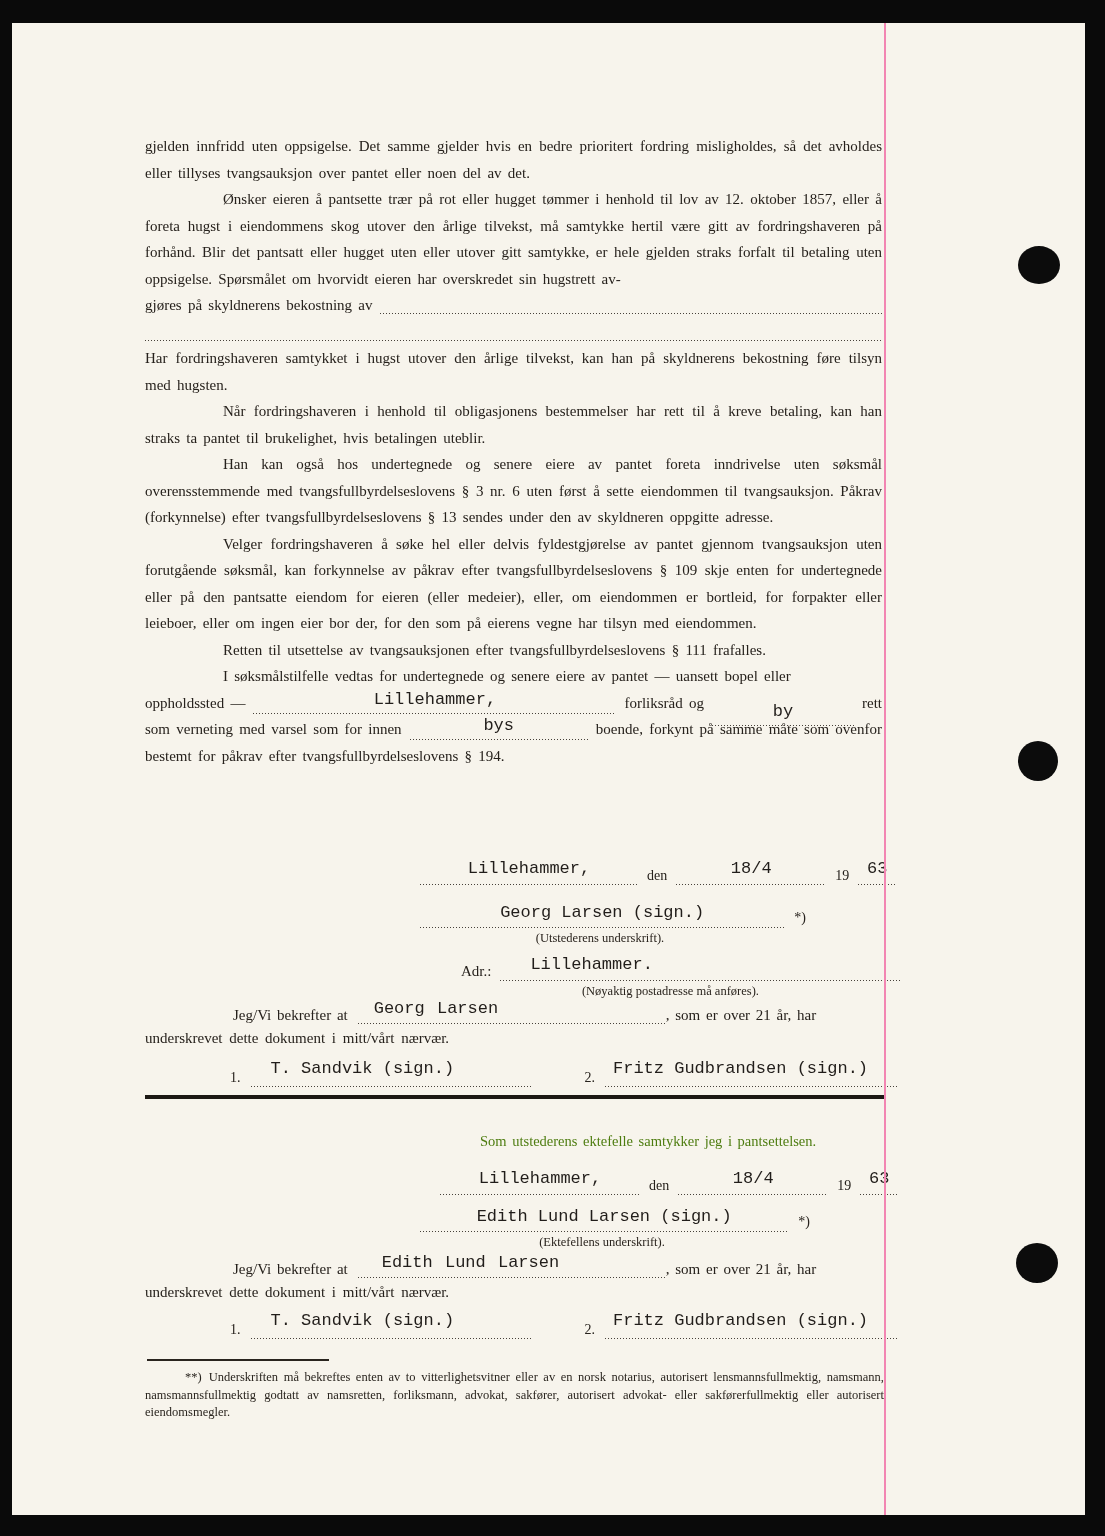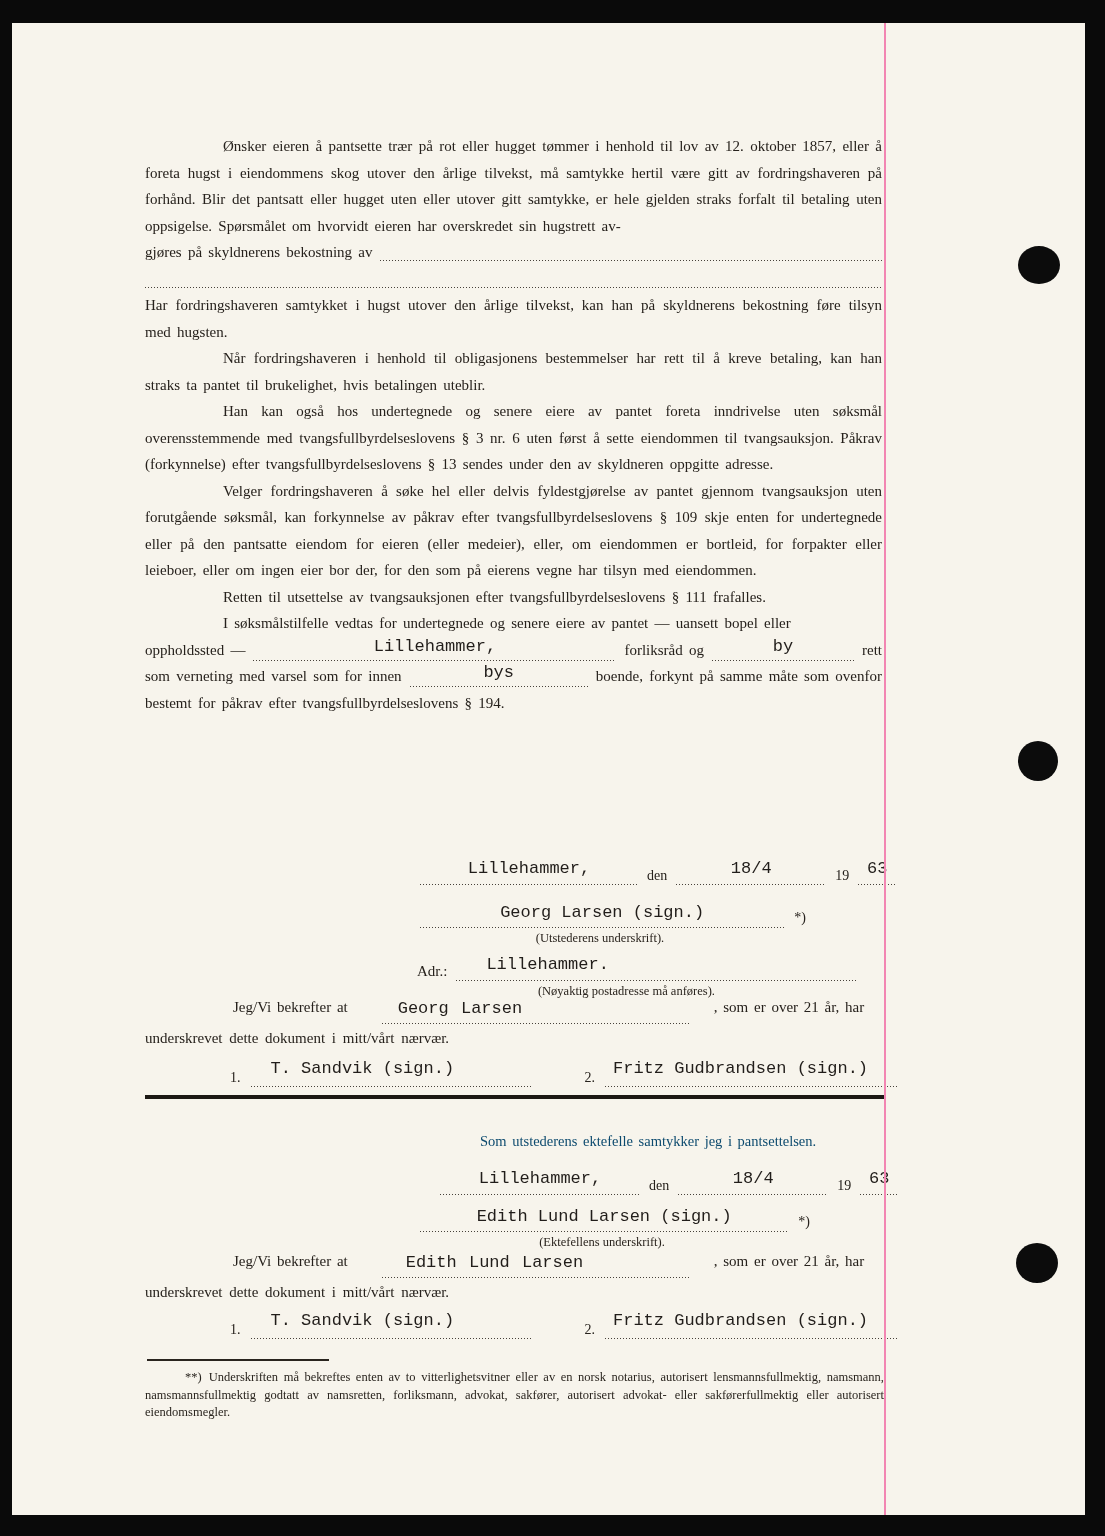--- a/index.html
+++ b/index.html
@@ -47,46 +47,47 @@
 
   .abs{position:absolute;color:#26211c;}
   .date-row{display:flex;align-items:flex-end;font-size:14px;}
   .date-row .lbl{padding:0 9px 1px 9px;}
   .caption{font-size:12.5px;text-align:center;margin-top:3px;color:#2a241e;}
   .star{font-size:14px;padding-left:10px;padding-bottom:2px;}
 
   .sig-wrap{display:flex;align-items:flex-end;}
   .sig-blank{height:25px;}
 
-  .confirm-row{display:flex;font-size:15px;word-spacing:2px;gap:24px;}
+  .confirm-row{display:flex;align-items:flex-end;font-size:15px;word-spacing:2px;}
   .confirm-line2{font-size:15px;word-spacing:3px;margin-top:6px;}
 
   .wit-row{display:flex;align-items:flex-end;font-size:14px;}
   .wit-num{padding:0 10px 1px 0;}
   .wit-gap{width:52px;}
 
   .divider{position:absolute;left:133px;top:1072px;width:740px;height:4px;background:#1c1814;}
 
   .spouse-note{position:absolute;left:135px;top:1106px;font-size:14.5px;line-height:21.5px;color:#26211c;}
-  .consent{position:absolute;left:468px;top:1110px;font-size:14.5px;white-space:nowrap;word-spacing:2px;color:#0c4a6e;}
+  .consent{position:absolute;left:468px;top:1110px;font-size:14.5px;white-space:nowrap;word-spacing:2px;color:#4d7c0f;}
 
   .fn-rule{position:absolute;left:135px;top:1336px;width:182px;height:2px;background:#29241e;}
   .footnote{
     position:absolute;left:133px;top:1346px;width:739px;
     font-size:12.5px;line-height:17.5px;text-align:justify;word-spacing:1.5px;
     color:#29241e;text-indent:40px;
   }
   .fn-marker{padding-right:7px;}
 </style>
 </head>
 <body>
 
 <div class="page">
 
   <div class="body-text">
+    <p>gjelden innfridd uten oppsigelse. Det samme gjelder hvis en bedre prioritert fordring misligholdes, så det avholdes eller tillyses tvangsauksjon over pantet eller noen del av det.</p>
     <p class="ind">Ønsker eieren å pantsette trær på rot eller hugget tømmer i henhold til lov av 12. oktober 1857, eller å foreta hugst i eiendommens skog utover den årlige tilvekst, må samtykke hertil være gitt av fordringshaveren på forhånd. Blir det pantsatt eller hugget uten eller utover gitt samtykke, er hele gjelden straks forfalt til betaling uten oppsigelse. Spørsmålet om hvorvidt eieren har overskredet sin hugstrett av-</p>
     <div class="fill-row">
       <span class="lbl">gjøres på skyldnerens bekostning av</span>
       <span class="blank grow" style="margin-left:8px;height:22px;"></span>
     </div>
     <div class="fill-row">
       <span class="blank grow" style="height:22px;"></span>
     </div>
     <p>Har fordringshaveren samtykket i hugst utover den årlige tilvekst, kan han på skyldnerens bekostning føre tilsyn med hugsten.</p>
     <p class="ind">Når fordringshaveren i henhold til obligasjonens bestemmelser har rett til å kreve betaling, kan han straks ta pantet til brukelighet, hvis betalingen uteblir.</p>
@@ -94,21 +95,21 @@
     <p class="ind">Velger fordringshaveren å søke hel eller delvis fyldestgjørelse av pantet gjennom tvangsauksjon uten forutgående søksmål, kan forkynnelse av påkrav efter tvangsfullbyrdelseslovens § 109 skje enten for undertegnede eller på den pantsatte eiendom for eieren (eller medeier), eller, om eiendommen er bortleid, for forpakter eller leieboer, eller om ingen eier bor der, for den som på eierens vegne har tilsyn med eiendommen.</p>
     <p class="ind">Retten til utsettelse av tvangsauksjonen efter tvangsfullbyrdelseslovens § 111 frafalles.</p>
     <p class="ind">I søksmålstilfelle vedtas for undertegnede og senere eiere av pantet — uansett bopel eller</p>
 
     <div class="fill-row">
       <span class="lbl">oppholdssted —</span>
       <span class="blank grow" style="margin:0 8px;height:24px;">
         <span class="typed">Lillehammer,</span>
       </span>
       <span class="lbl">forliksråd og</span>
-      <span class="blank" style="width:142px;margin:0 8px;height:24px;">
+      <span class="blank" style="width:142px;margin:12px 8px;height:24px;">
         <span class="typed">by</span>
       </span>
       <span class="lbl">rett</span>
     </div>
     <div class="fill-row">
       <span class="lbl">som verneting med varsel som for innen</span>
       <span class="blank" style="width:180px;margin:0 8px;height:24px;">
         <span class="typed">bys</span>
       </span>
       <span class="lbl">boende, forkynt på samme måte som ovenfor</span>
@@ -134,21 +135,21 @@
     <div class="sig-wrap">
       <span class="blank sig-blank grow">
         <span class="typed">Georg Larsen (sign.)</span>
       </span>
       <span class="star">*)</span>
     </div>
     <div class="caption" style="width:360px;">(Utstederens underskrift).</div>
   </div>
 
   <div class="abs date-row" style="left:405px;top:932px;">
-    <span class="lbl" style="padding-left:0;font-size:15px;">Adr.:</span>
+    <span class="lbl" style="padding-left:0;font-size:15px;margin-left:44px;">Adr.:</span>
     <span class="blank" style="width:400px;height:26px;">
       <span class="typed typed-left">Lillehammer.</span>
       <span class="caption" style="position:absolute;left:0;right:60px;top:26px;">(Nøyaktig postadresse må anføres).</span>
     </span>
   </div>
 
   <div class="abs" style="left:133px;top:976px;width:739px;">
     <div class="confirm-row">
       <span class="lbl" style="margin-left:88px;">Jeg/Vi bekrefter at</span>
       <span class="blank" style="width:308px;margin-left:10px;height:25px;">

